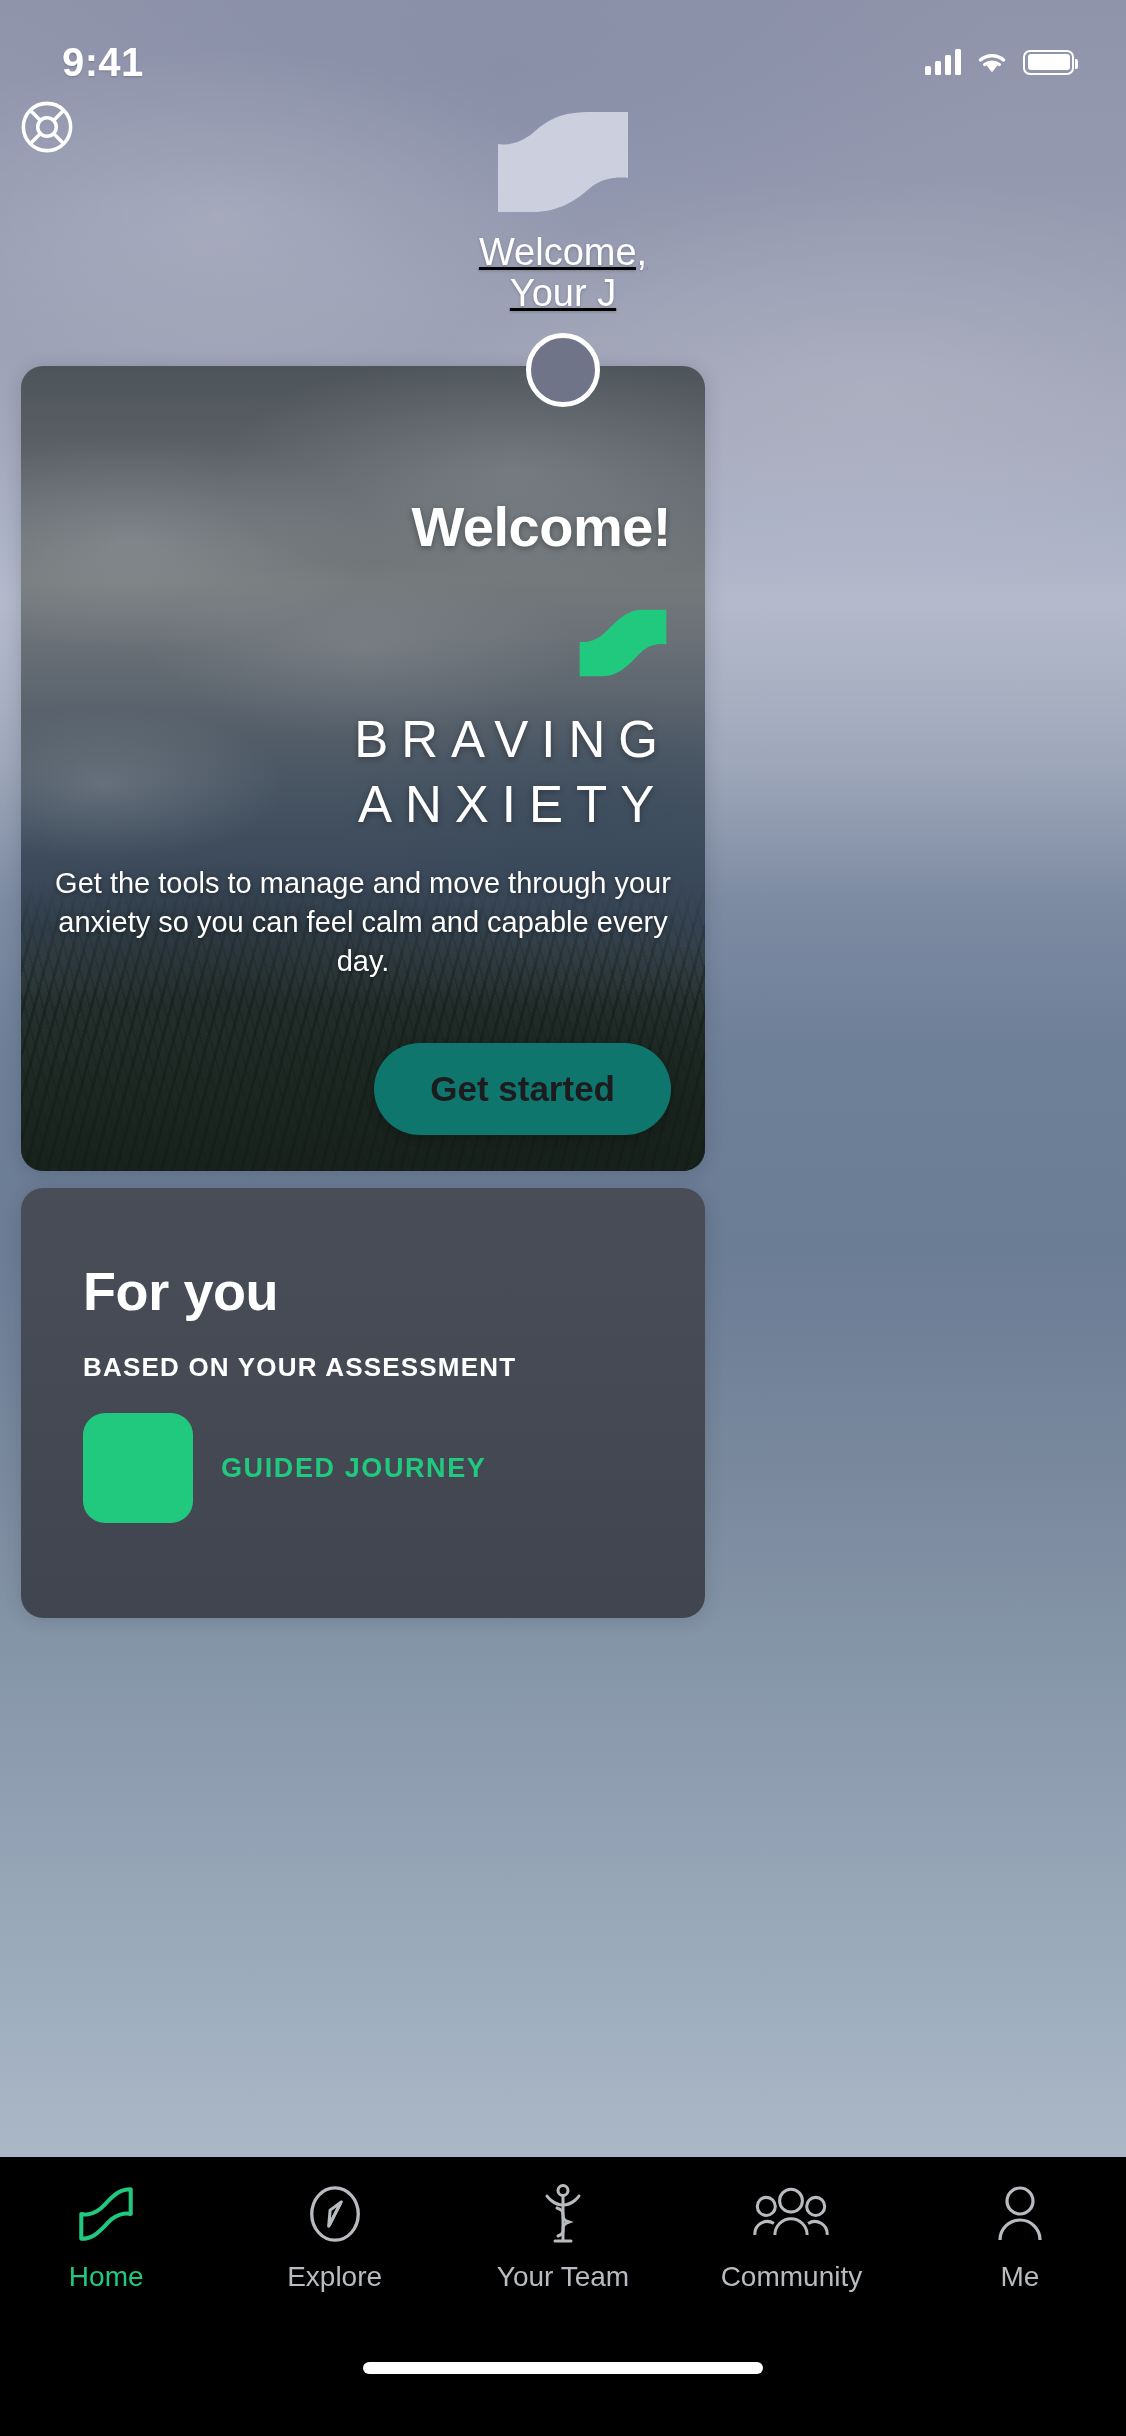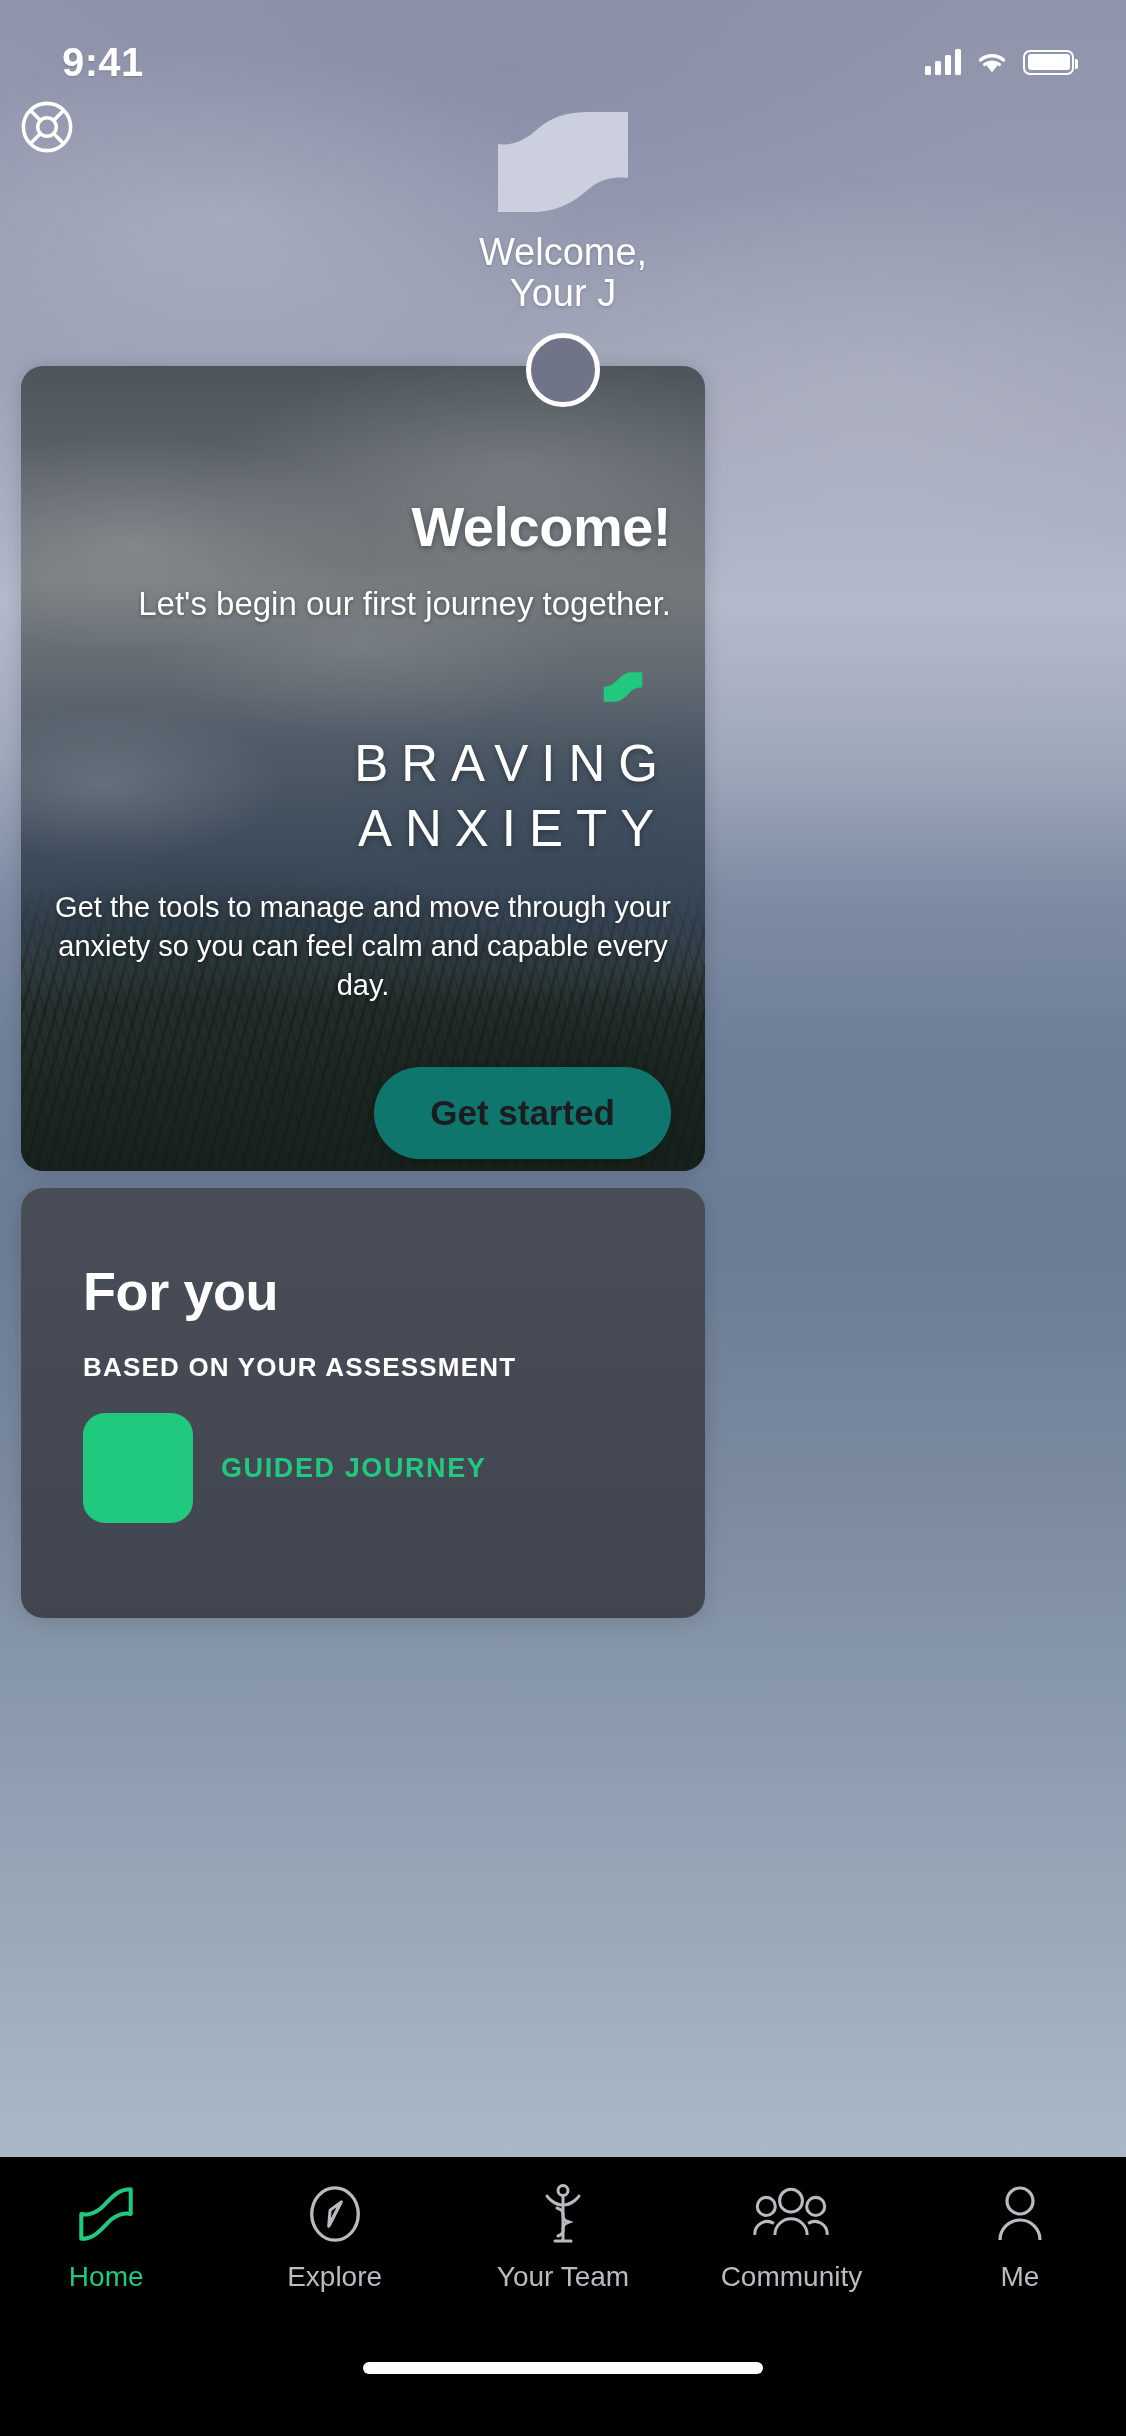--- a/index.html
+++ b/index.html
@@ -91,21 +91,21 @@
     width: 54px; height: 54px;
     z-index: 35;
     cursor: pointer;
   }
 
   
   .header {
     position: absolute;
     top: 96px; left: 0; right: 0;
     z-index: 30;
-    display: flex; flex-direction: column; align-items: center;
+    display: flex; flex-direction: column; align-items: center; text-decoration: underline;
   }
   .brand-mark { margin-top: 12px; }
   .welcome-line {
     margin-top: 16px;
     text-align: center;
     color: #ffffff;
     font-size: 38px;
     line-height: 1.07;
     font-weight: 400;
     text-shadow: 0 1px 3px rgba(40,45,60,.28);
@@ -325,21 +325,20 @@
       <span class="l2">Your J</span>
     </div>
     <div class="avatar"></div>
   </div>
 
   <div class="hero-card">
     <div class="hero-photo"></div>
     <div class="hero-scrim"></div>
     <div class="hero-inner">
       <div class="hero-title">Welcome!</div>
-      <div class="hero-sub">Let's begin our first journey together.</div>
 
       <svg class="hero-logo" width="96" height="72" viewBox="0 0 138 108">
         <path d="M4 104 L4 52 C4 52 22 56 40 40 C58 24 72 4 98 4 L134 4 L134 56 C134 56 112 52 96 68 C80 84 64 104 38 104 Z" fill="#21c97e"></path>
       </svg>
 
       <div class="program-name">
         <span>BRAVING</span>
         <span>ANXIETY</span>
       </div>
 

